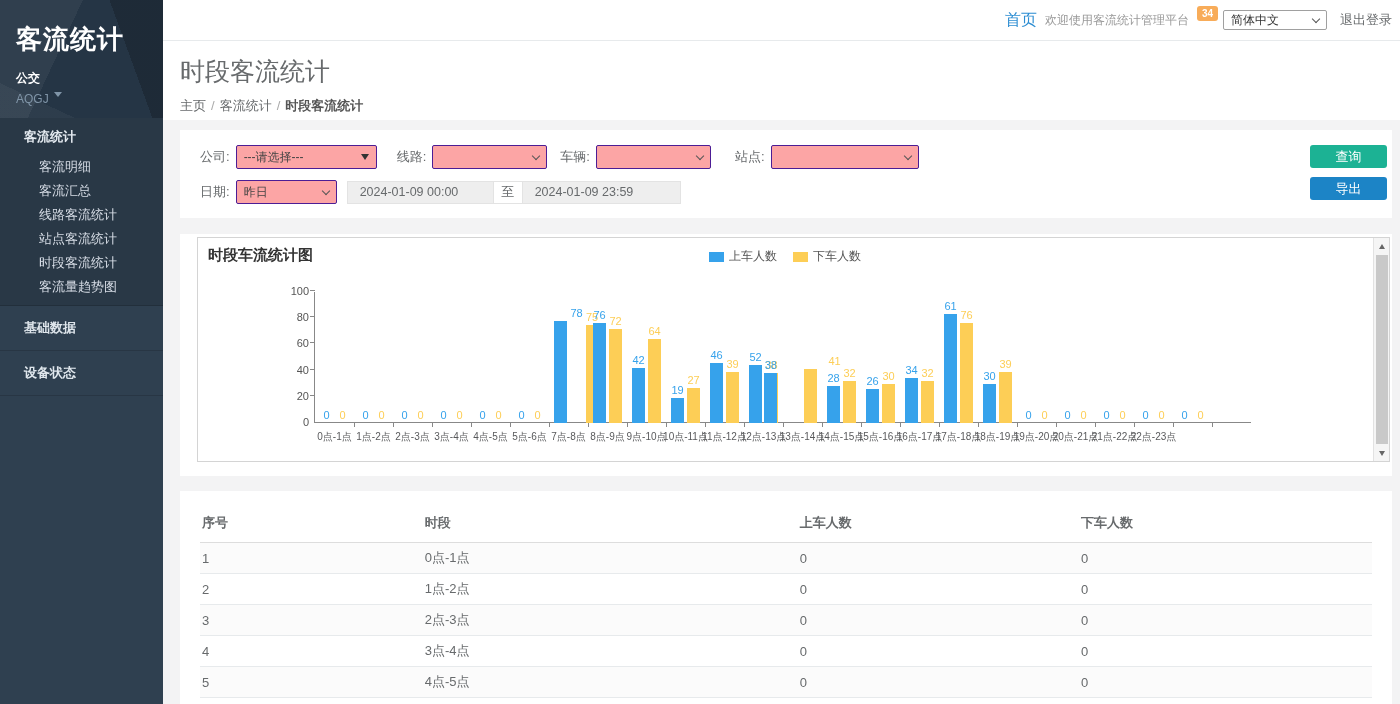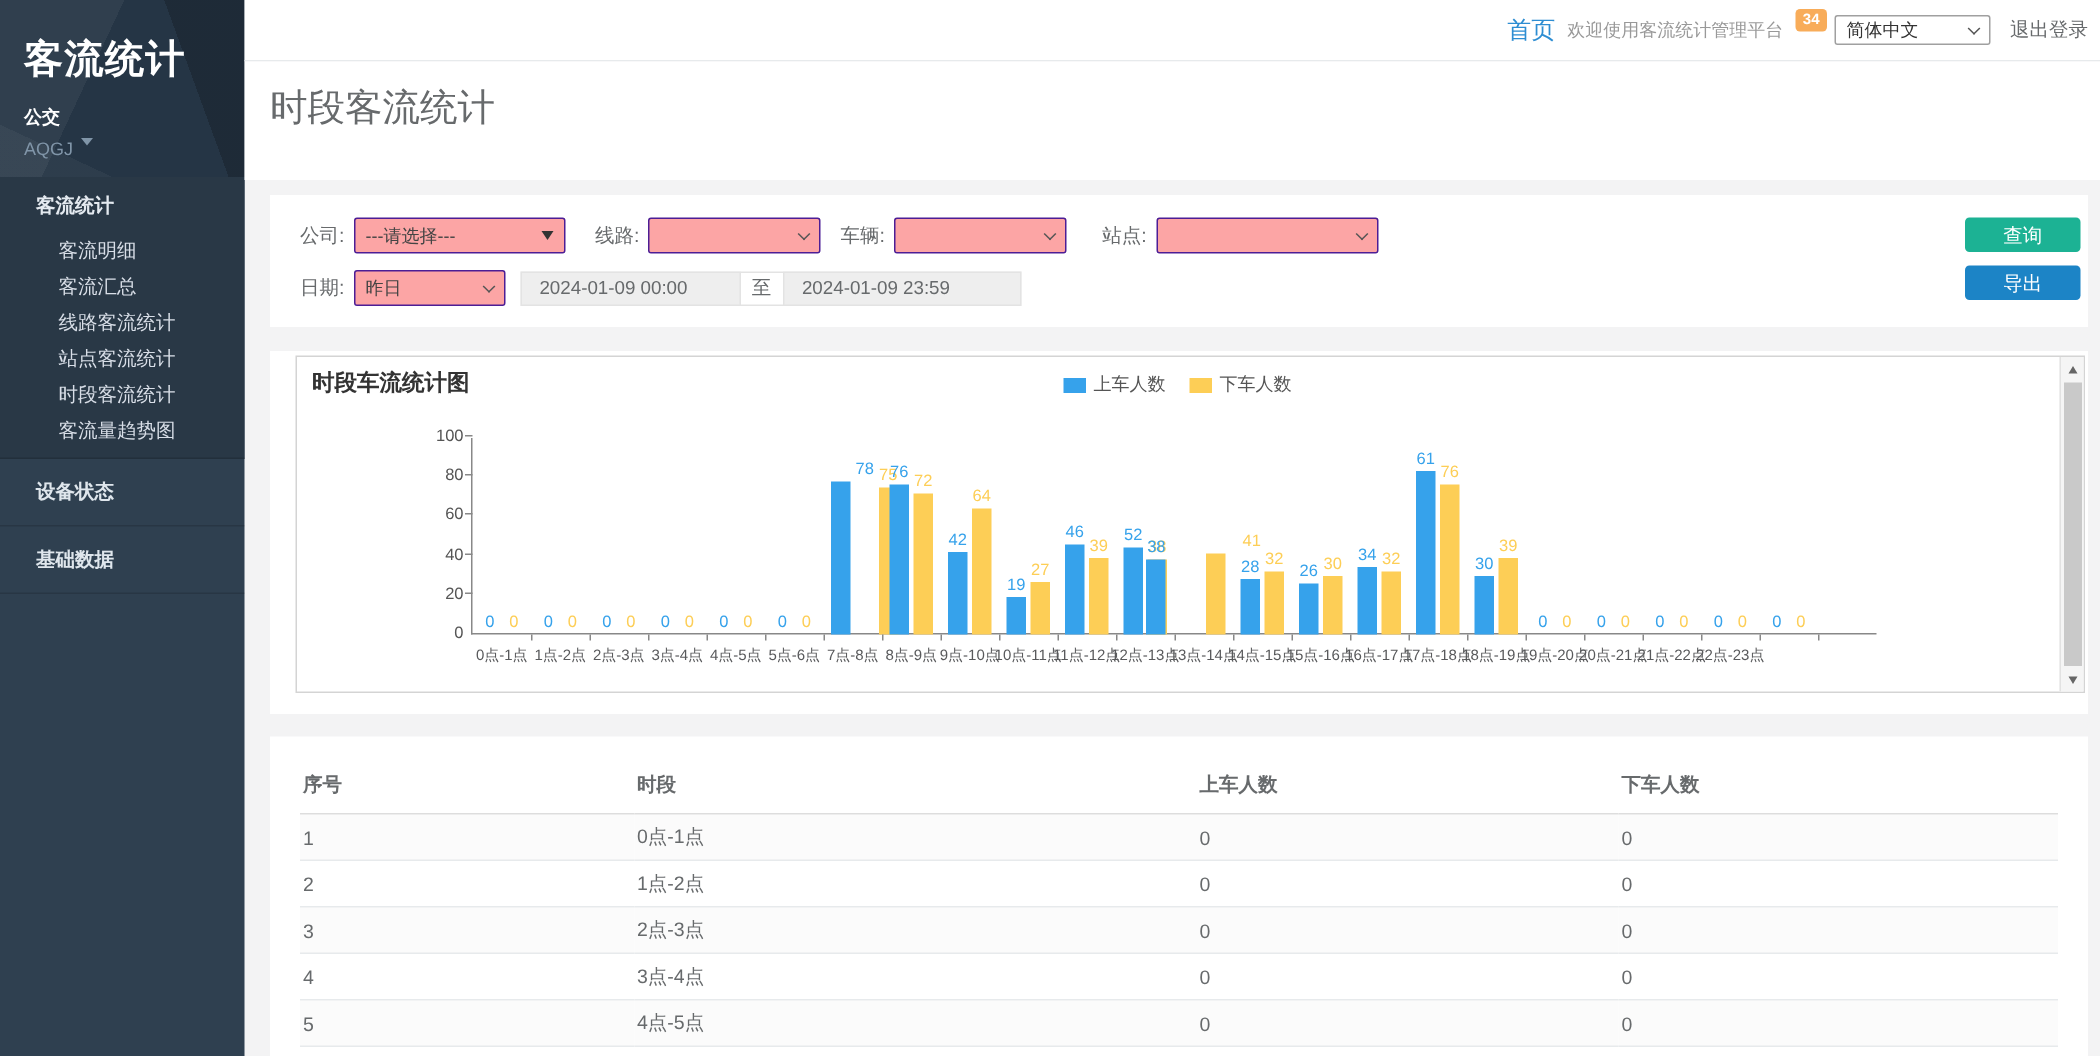--- a/index.html
+++ b/index.html
@@ -110,42 +110,45 @@
     <div class="nav-sub">
       <span class="sub-item">客流明细</span>
       <span class="sub-item">客流汇总</span>
       <span class="sub-item">线路客流统计</span>
       <span class="sub-item">站点客流统计</span>
       <span class="sub-item">时段客流统计</span>
       <span class="sub-item">客流量趋势图</span>
     </div>
   </div>
   <div class="nav-section">
+    <div class="nav-item">基础数据</div>
+  </div>
+  <div class="nav-section">
     <div class="nav-item">设备状态</div>
-  </div>
-  <div class="nav-section">
-    <div class="nav-item">基础数据</div>
   </div>
 </div>
 
 <div class="main">
 
   <div class="topbar">
     <span class="home-link">首页</span>
     <span class="welcome">欢迎使用客流统计管理平台</span>
     <span class="count-badge">34</span>
     <span class="lang-select">
       <span>简体中文</span>
       <span class="chev"></span>
     </span>
     <span class="logout">退出登录</span>
   </div>
 
   <div class="heading">
     <div class="page-title">时段客流统计</div>
+    <div class="breadcrumb">
+      <span class="crumb">主页</span><span class="sep">/</span><span class="crumb">客流统计</span><span class="sep">/</span><span class="active">时段客流统计</span>
+    </div>
   </div>
 
   <div class="content">
 
     <div class="panel filter-panel">
       <div class="frow">
         <span class="flabel">公司:</span>
         <span class="sel" style="width:141px; margin-right:20px;">
           <span>---请选择---</span>
           <span class="tri-down"></span>

